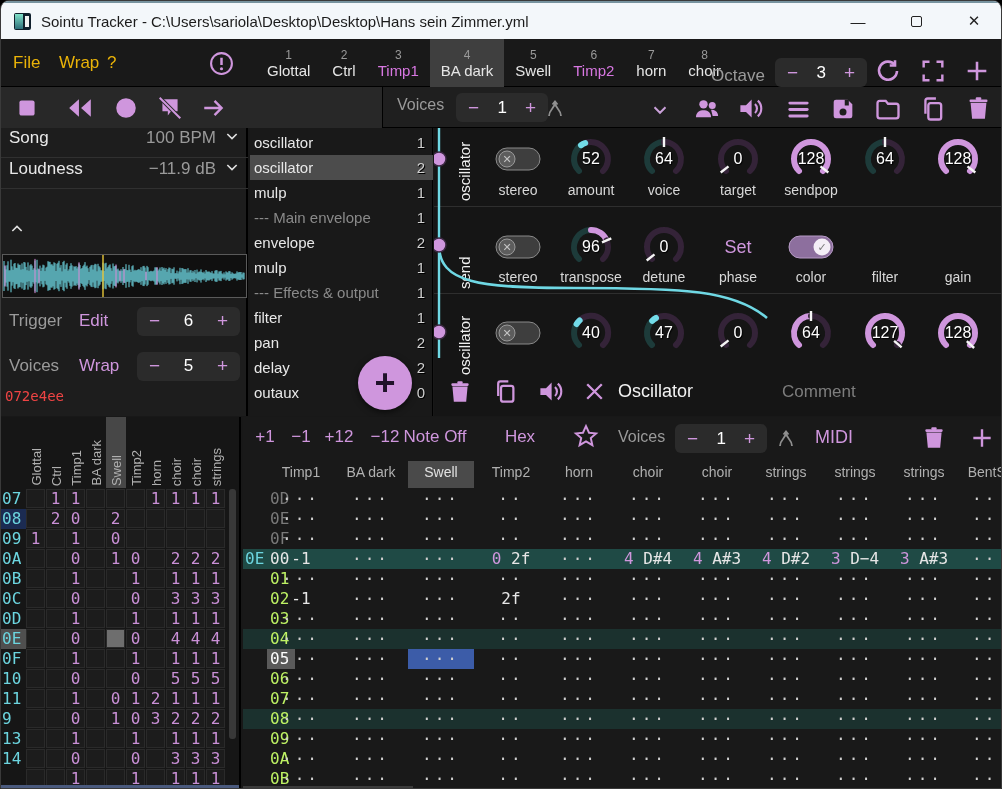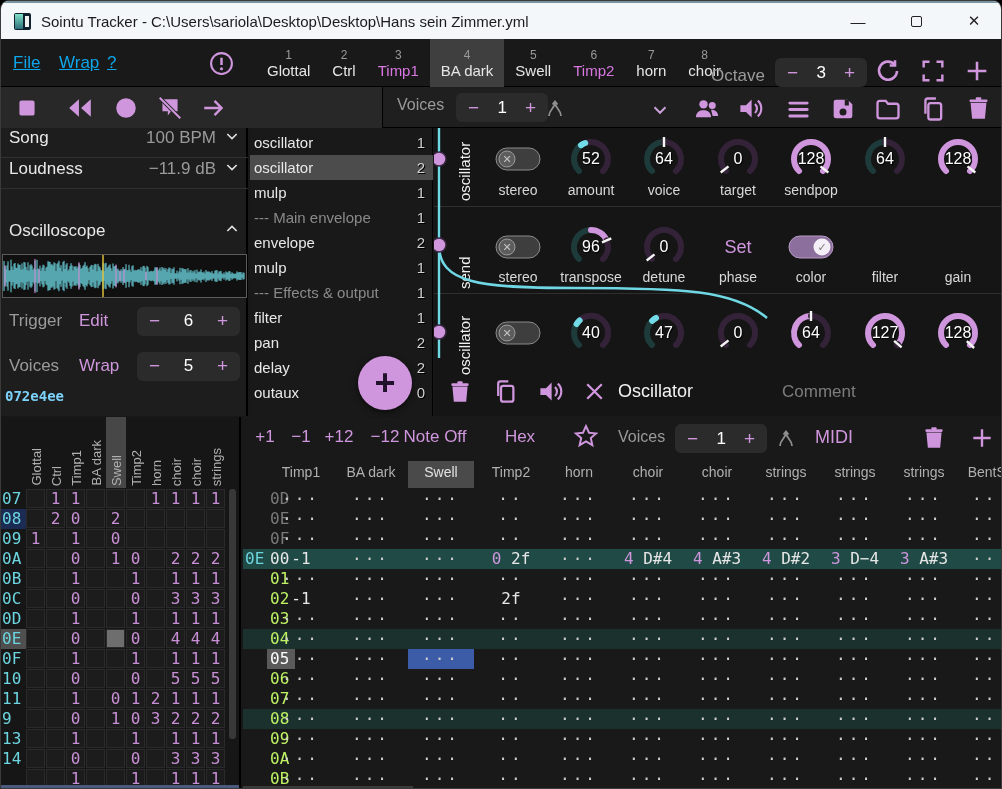--- a/index.html
+++ b/index.html
@@ -11,21 +11,21 @@
   .titlebar{position:absolute;left:0;top:0;width:1002px;height:38px;background:#f3f7fa;
     border-top:2px solid #77939f;display:flex;align-items:center;color:#1b1b1b;font-size:15px;}
   .app-icon{width:17px;height:17px;margin:0 10px 0 13px;background:#10202c;border-radius:2px;position:relative;overflow:hidden;}
   .app-icon .g{position:absolute;left:1px;top:1px;width:8px;height:15px;background:linear-gradient(180deg,#7fe0c8,#2e6f7a);}
   .app-icon .w{position:absolute;right:2px;top:3px;width:4px;height:11px;background:#f2f2f2;}
   .win-btns{position:absolute;right:0;top:0;height:36px;display:flex;}
   .win-btn{width:58px;height:36px;display:flex;align-items:center;justify-content:center;color:#222;font-size:15px;}
   .win-max{width:11px;height:11px;border:1.4px solid #222;border-radius:2px;}
   
   .menubar{position:absolute;left:0;top:38px;width:1002px;height:48px;background:#191919;border-bottom:1px solid #000;}
-  .menu-item{color:#0ea5e9;font-size:17px;position:absolute;top:14px;text-decoration:underline;}
+  .menu-item{color:#eab308;font-size:17px;position:absolute;top:14px;}
   .tabs{position:absolute;left:255px;top:0;height:48px;display:flex;}
   .tab{height:48px;padding:4px 11px 2px;display:flex;flex-direction:column;align-items:center;justify-content:center;cursor:default;}
   .tab .n{font-size:12px;color:#9a9a9a;line-height:13px;}
   .tab .t{font-size:15px;color:#e6e6e6;line-height:18px;}
   .tab.sel{background:#3f3f3f;}
   .tab.accent .t{color:#d877e2;}
   .stepper{display:flex;align-items:center;background:#2b2b2b;border-radius:6px;height:29px;}
   .stepper .m,.stepper .p{color:#cf96dd;font-size:19px;padding:0 12px;cursor:default;}
   .stepper .v{color:#fff;font-size:17px;min-width:22px;text-align:center;}
   .dimlbl{color:#9a9a9a;font-size:17px;}
@@ -36,21 +36,21 @@
   
   .left-panel{position:absolute;left:0;top:127px;width:247px;height:288px;background:#1d1d1d;border-right:2px solid #000;}
   .lp-row{position:absolute;left:0;width:247px;height:30px;display:flex;align-items:flex-start;padding:0 8px;border-bottom:1px solid #303030;}
   .lp-row .lab{font-size:17px;color:#e8e8e8;flex:1;}
   .lp-row .val{font-size:17px;color:#9a9a9a;margin-right:8px;}
   .chev{width:16px;height:16px;}
   .wavebox{position:absolute;left:1px;top:126px;width:245px;height:44px;border:1px solid #5a5a5a;background:#101010;}
   .lp-ctl{position:absolute;left:0;width:247px;height:34px;display:flex;align-items:center;padding:0 8px;}
   .lp-ctl .lab{font-size:17px;color:#9a9a9a;width:70px;}
   .lp-ctl .mode{font-size:17px;color:#cf96dd;width:58px;}
-  .hash{position:absolute;left:4px;top:260px;color:#7dd3fc;font-size:14px;font-family:"DejaVu Sans Mono",monospace;font-weight:bold;}
+  .hash{position:absolute;left:4px;top:260px;color:#ef4444;font-size:14px;font-family:"DejaVu Sans Mono",monospace;}
   
   .unit-list{position:absolute;left:249px;top:127px;width:183px;height:288px;background:#191919;border-right:1px solid #000;}
   .ul-row{position:absolute;left:0;width:183px;height:25px;display:flex;align-items:center;padding:0 8px 0 4px;}
   .ul-row .nm{flex:1;font-size:15px;color:#e8e8e8;white-space:nowrap;}
   .ul-row .ct{font-size:15px;color:#cfcfcf;text-shadow:1px 1px 0 #000;}
   .ul-row.sel{background:#4c4c4c;}
   .ul-row.dim .nm{color:#8a8a8a;}
   .fab{position:absolute;left:108px;top:228px;width:54px;height:54px;border-radius:50%;background:#cf96dd;
     display:flex;align-items:center;justify-content:center;color:#20122a;font-size:36px;font-weight:bold;box-shadow:0 2px 6px #0009;}
   
@@ -255,21 +255,20 @@
         </svg>
     </div>
     <div class="lp-row" style="top:31px">
       <span class="lab">Loudness</span>
       <span class="val">−11.9 dB</span>
       <svg class="chev" viewBox="0 0 24 24">
           <polyline points="5,9 12,16 19,9" fill="none" stroke="#e0e0e0" stroke-width="2.4"></polyline>
         </svg>
     </div>
     <div class="lp-row" style="top:93px;border-bottom:none">
-      <span class="lab">Oscilloscope</span>
       <svg class="chev" viewBox="0 0 24 24">
           <polyline points="5,15 12,8 19,15" fill="none" stroke="#e0e0e0" stroke-width="2.4"></polyline>
         </svg>
     </div>
     <div class="wavebox">
       <svg id="waveSvg" width="243" height="42">
           <path d="M1,6.0 L1,36.0 M2,11.2 L2,30.8 M3,14.4 L3,27.6 M4,10.3 L4,31.7 M5,6.3 L5,35.7 M6,15.4 L6,26.6 M7,15.3 L7,26.7 M8,4.7 L8,37.3 M9,11.3 L9,30.7 M10,14.8 L10,27.2 M11,8.7 L11,33.3 M12,8.0 L12,34.0 M13,12.7 L13,29.3 M14,13.1 L14,28.9 M15,8.5 L15,33.5 M16,9.8 L16,32.2 M17,9.8 L17,32.2 M18,14.6 L18,27.4 M19,8.4 L19,33.6 M20,14.2 L20,27.8 M21,7.0 L21,35.0 M22,7.5 L22,34.5 M23,11.9 L23,30.1 M24,15.2 L24,26.8 M25,7.4 L25,34.6 M26,15.7 L26,26.3 M27,10.3 L27,31.7 M28,9.2 L28,32.8 M29,10.6 L29,31.4 M30,14.9 L30,27.1 M31,13.3 L31,28.7 M32,5.5 L32,36.5 M33,14.7 L33,27.3 M34,4.8 L34,37.2 M35,13.5 L35,28.5 M36,14.6 L36,27.4 M37,10.6 L37,31.4 M38,15.9 L38,26.1 M39,12.7 L39,29.3 M40,9.7 L40,32.3 M41,10.3 L41,31.7 M42,16.1 L42,25.9 M43,12.6 L43,29.4 M44,11.7 L44,30.3 M45,6.2 L45,35.8 M46,6.8 L46,35.2 M47,6.9 L47,35.1 M48,9.5 L48,32.5 M49,9.3 L49,32.7 M50,10.7 L50,31.3 M51,7.3 L51,34.7 M52,8.1 L52,33.9 M53,16.0 L53,26.0 M54,8.8 L54,33.2 M55,7.7 L55,34.3 M56,5.8 L56,36.2 M57,12.7 L57,29.3 M58,10.1 L58,31.9 M59,16.4 L59,25.6 M60,7.0 L60,35.0 M61,5.8 L61,36.2 M62,14.2 L62,27.8 M63,9.6 L63,32.4 M64,8.2 L64,33.8 M65,15.8 L65,26.2 M66,14.3 L66,27.7 M67,11.1 L67,30.9 M68,8.2 L68,33.8 M69,10.4 L69,31.6 M70,15.5 L70,26.5 M71,11.3 L71,30.7 M72,11.9 L72,30.1 M73,11.1 L73,30.9 M74,13.5 L74,28.5 M75,11.8 L75,30.2 M76,8.5 L76,33.5 M77,10.1 L77,31.9 M78,13.9 L78,28.1 M79,13.0 L79,29.0 M80,11.1 L80,30.9 M81,9.7 L81,32.3 M82,7.1 L82,34.9 M83,11.7 L83,30.3 M84,10.6 L84,31.4 M85,13.2 L85,28.8 M86,16.9 L86,25.1 M87,11.8 L87,30.2 M88,10.4 L88,31.6 M89,9.9 L89,32.1 M90,14.5 L90,27.5 M91,10.1 L91,31.9 M92,8.8 L92,33.2 M93,9.3 L93,32.7 M94,16.3 L94,25.7 M95,8.8 L95,33.2 M96,11.2 L96,30.8 M97,12.4 L97,29.6 M98,15.2 L98,26.8 M99,15.5 L99,26.5 M100,7.7 L100,34.3 M101,16.0 L101,26.0 M102,8.4 L102,33.6 M103,7.8 L103,34.2 M104,13.4 L104,28.6 M105,11.9 L105,30.1 M106,10.3 L106,31.7 M107,9.4 L107,32.6 M108,13.2 L108,28.8 M109,15.8 L109,26.2 M110,8.5 L110,33.5 M111,11.4 L111,30.6 M112,11.0 L112,31.0 M113,10.6 L113,31.4 M114,14.5 L114,27.5 M115,13.6 L115,28.4 M116,15.4 L116,26.6 M117,16.3 L117,25.7 M118,14.2 L118,27.8 M119,15.8 L119,26.2 M120,12.0 L120,30.0 M121,14.6 L121,27.4 M122,13.9 L122,28.1 M123,9.2 L123,32.8 M124,15.1 L124,26.9 M125,15.3 L125,26.7 M126,9.8 L126,32.2 M127,14.6 L127,27.4 M128,17.0 L128,25.0 M129,11.2 L129,30.8 M130,10.3 L130,31.7 M131,15.7 L131,26.3 M132,14.8 L132,27.2 M133,15.6 L133,26.4 M134,15.0 L134,27.0 M135,14.5 L135,27.5 M136,14.1 L136,27.9 M137,15.1 L137,26.9 M138,12.2 L138,29.8 M139,15.9 L139,26.1 M140,11.2 L140,30.8 M141,10.9 L141,31.1 M142,12.5 L142,29.5 M143,17.0 L143,25.0 M144,10.9 L144,31.1 M145,12.2 L145,29.8 M146,16.8 L146,25.2 M147,16.3 L147,25.7 M148,15.8 L148,26.2 M149,16.4 L149,25.6 M150,16.3 L150,25.7 M151,15.5 L151,26.5 M152,12.3 L152,29.7 M153,12.4 L153,29.6 M154,12.9 L154,29.1 M155,15.7 L155,26.3 M156,14.4 L156,27.6 M157,12.5 L157,29.5 M158,15.8 L158,26.2 M159,12.0 L159,30.0 M160,13.6 L160,28.4 M161,12.7 L161,29.3 M162,14.8 L162,27.2 M163,13.1 L163,28.9 M164,16.8 L164,25.2 M165,14.1 L165,27.9 M166,12.5 L166,29.5 M167,12.9 L167,29.1 M168,18.1 L168,23.9 M169,13.7 L169,28.3 M170,14.2 L170,27.8 M171,12.3 L171,29.7 M172,18.3 L172,23.7 M173,18.2 L173,23.8 M174,15.6 L174,26.4 M175,18.5 L175,23.5 M176,16.4 L176,25.6 M177,12.8 L177,29.2 M178,17.2 L178,24.8 M179,13.0 L179,29.0 M180,13.5 L180,28.5 M181,14.3 L181,27.7 M182,14.1 L182,27.9 M183,14.2 L183,27.8 M184,17.6 L184,24.4 M185,13.2 L185,28.8 M186,17.4 L186,24.6 M187,15.3 L187,26.7 M188,15.2 L188,26.8 M189,17.7 L189,24.3 M190,15.8 L190,26.2 M191,17.3 L191,24.7 M192,15.0 L192,27.0 M193,18.7 L193,23.3 M194,14.6 L194,27.4 M195,17.4 L195,24.6 M196,16.6 L196,25.4 M197,16.6 L197,25.4 M198,14.4 L198,27.6 M199,17.0 L199,25.0 M200,18.0 L200,24.0 M201,16.6 L201,25.4 M202,18.5 L202,23.5 M203,15.0 L203,27.0 M204,16.5 L204,25.5 M205,16.8 L205,25.2 M206,16.4 L206,25.6 M207,17.2 L207,24.8 M208,17.9 L208,24.1 M209,16.1 L209,25.9 M210,18.4 L210,23.6 M211,18.6 L211,23.4 M212,15.7 L212,26.3 M213,15.1 L213,26.9 M214,15.3 L214,26.7 M215,18.6 L215,23.4 M216,16.4 L216,25.6 M217,16.5 L217,25.5 M218,15.9 L218,26.1 M219,18.4 L219,23.6 M220,19.3 L220,22.7 M221,17.4 L221,24.6 M222,19.3 L222,22.7 M223,16.4 L223,25.6 M224,17.4 L224,24.6 M225,17.5 L225,24.5 M226,16.0 L226,26.0 M227,16.4 L227,25.6 M228,19.0 L228,23.0 M229,17.3 L229,24.7 M230,18.3 L230,23.7 M231,18.9 L231,23.1 M232,18.7 L232,23.3 M233,18.5 L233,23.5 M234,16.4 L234,25.6 M235,17.7 L235,24.3 M236,17.0 L236,25.0 M237,17.2 L237,24.8 M238,17.0 L238,25.0 M239,19.3 L239,22.7 M240,17.5 L240,24.5 M241,17.7 L241,24.3 " stroke="#6fd8e4" stroke-width="1" fill="none"></path>
     <path d="M2,10.3 L2,31.7 M32,3.9 L32,38.1 M36,13.9 L36,28.1 M76,7.3 L76,34.7 M113,9.5 L113,32.5 M117,15.8 L117,26.2 M121,14.0 L121,28.0 M143,16.6 L143,25.4 M154,12.1 L154,29.9 " stroke="#d98bd8" stroke-width="1" fill="none"></path>
     <line x1="100" y1="0" x2="100" y2="42" stroke="#e8c83a" stroke-width="1.4"></line>
         </svg>

